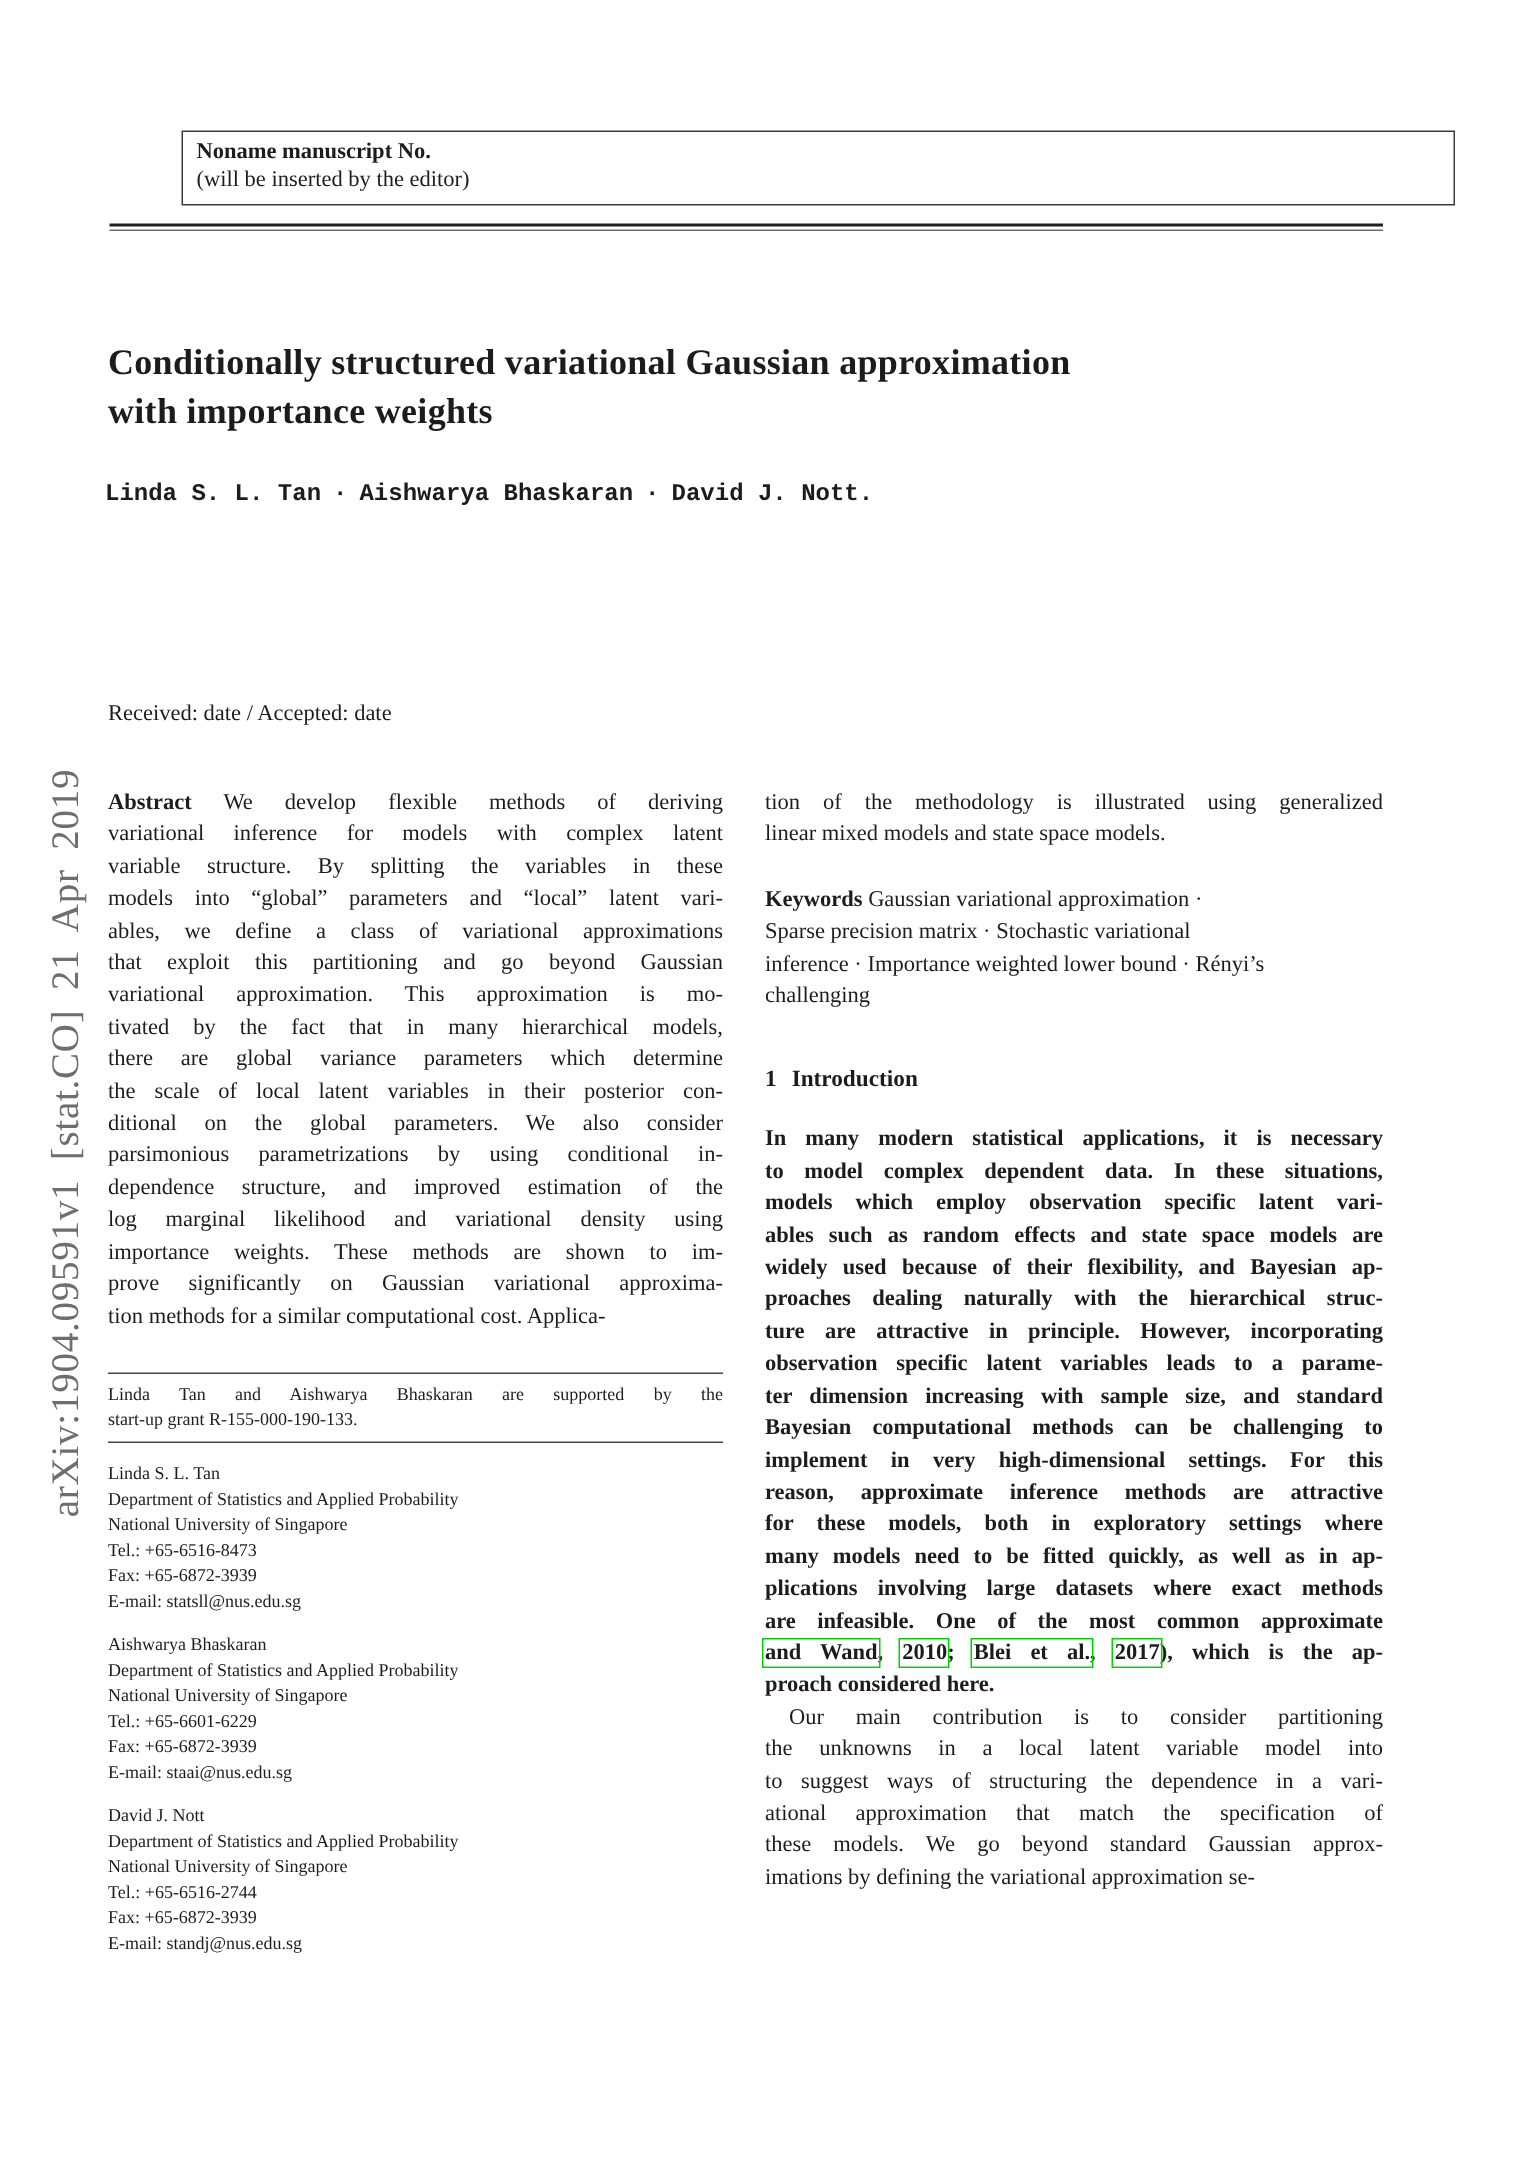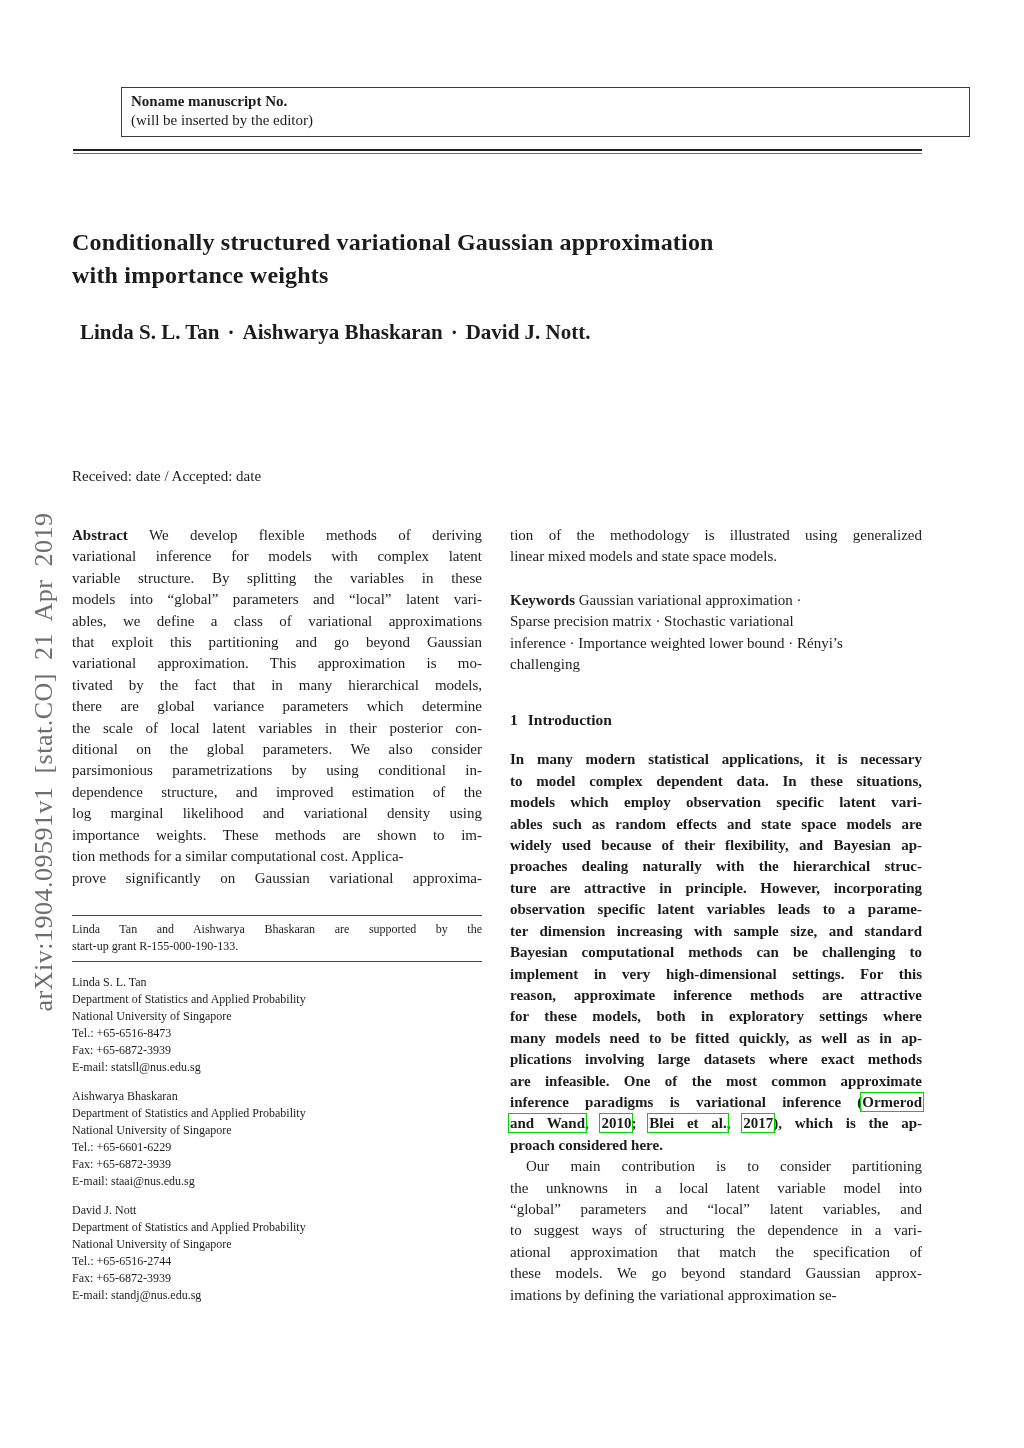--- a/index.html
+++ b/index.html
@@ -63,25 +63,26 @@
     width: 852px;
     font-size: 24px;
     font-weight: bold;
     line-height: 33px;
     letter-spacing: 0.2px;
   }
   .title .tline { text-align: left; }
 
   .authors {
     position: absolute;
-    left: 80px;
+    left: 70px;
     top: 320px;
     width: 852px;
-    font-size: 21px;
+    font-size: 16px;
     font-weight: bold;
+    font-family: Liberation Mono, monospace;
   }
   .authors .sep { padding: 0 8px; }
 
   .received {
     position: absolute;
     left: 72px;
     top: 468px;
     font-size: 15px;
   }
 
@@ -167,22 +168,22 @@
       <div class="tline">that exploit this partitioning and go beyond Gaussian</div>
       <div class="tline">variational approximation. This approximation is mo-</div>
       <div class="tline">tivated by the fact that in many hierarchical models,</div>
       <div class="tline">there are global variance parameters which determine</div>
       <div class="tline">the scale of local latent variables in their posterior con-</div>
       <div class="tline">ditional on the global parameters. We also consider</div>
       <div class="tline">parsimonious parametrizations by using conditional in-</div>
       <div class="tline">dependence structure, and improved estimation of the</div>
       <div class="tline">log marginal likelihood and variational density using</div>
       <div class="tline">importance weights. These methods are shown to im-</div>
+      <div class="tline">prove significantly on Gaussian variational approxima-</div>
       <div class="tline last">tion methods for a similar computational cost. Applica-</div>
-      <div class="tline">prove significantly on Gaussian variational approxima-</div>
     </div>
   <hr class="fn-rule">
   <div class="footnote">
     <div>
         <div class="tline">Linda Tan and Aishwarya Bhaskaran are supported by the</div>
         <div class="tline last">start-up grant R-155-000-190-133.</div>
       </div>
     <hr class="fn-rule-2">
     <div>
         <div class="addr-block">
@@ -237,26 +238,24 @@
       <div class="tline">ture are attractive in principle. However, incorporating</div>
       <div class="tline">observation specific latent variables leads to a parame-</div>
       <div class="tline">ter dimension increasing with sample size, and standard</div>
       <div class="tline">Bayesian computational methods can be challenging to</div>
       <div class="tline">implement in very high-dimensional settings. For this</div>
       <div class="tline">reason, approximate inference methods are attractive</div>
       <div class="tline">for these models, both in exploratory settings where</div>
       <div class="tline">many models need to be fitted quickly, as well as in ap-</div>
       <div class="tline">plications involving large datasets where exact methods</div>
       <div class="tline">are infeasible. One of the most common approximate</div>
-      <div class="tline">inference paradigms is variational inference (<span class="citebox">Ormerod</span></div>
       <div class="tline"><span class="citebox">and Wand</span>, <span class="citebox">2010</span>; <span class="citebox">Blei et al.</span>, <span class="citebox">2017</span>), which is the ap-</div>
       <div class="tline last">proach considered here.</div>
     </div>
   <div class="indent-first">
       <div class="tline">Our main contribution is to consider partitioning</div>
       <div class="tline">the unknowns in a local latent variable model into</div>
-      <div class="tline">“global” parameters and “local” latent variables, and</div>
       <div class="tline">to suggest ways of structuring the dependence in a vari-</div>
       <div class="tline">ational approximation that match the specification of</div>
       <div class="tline">these models. We go beyond standard Gaussian approx-</div>
       <div class="tline last">imations by defining the variational approximation se-</div>
     </div>
 </div>
 
 </body></html>

